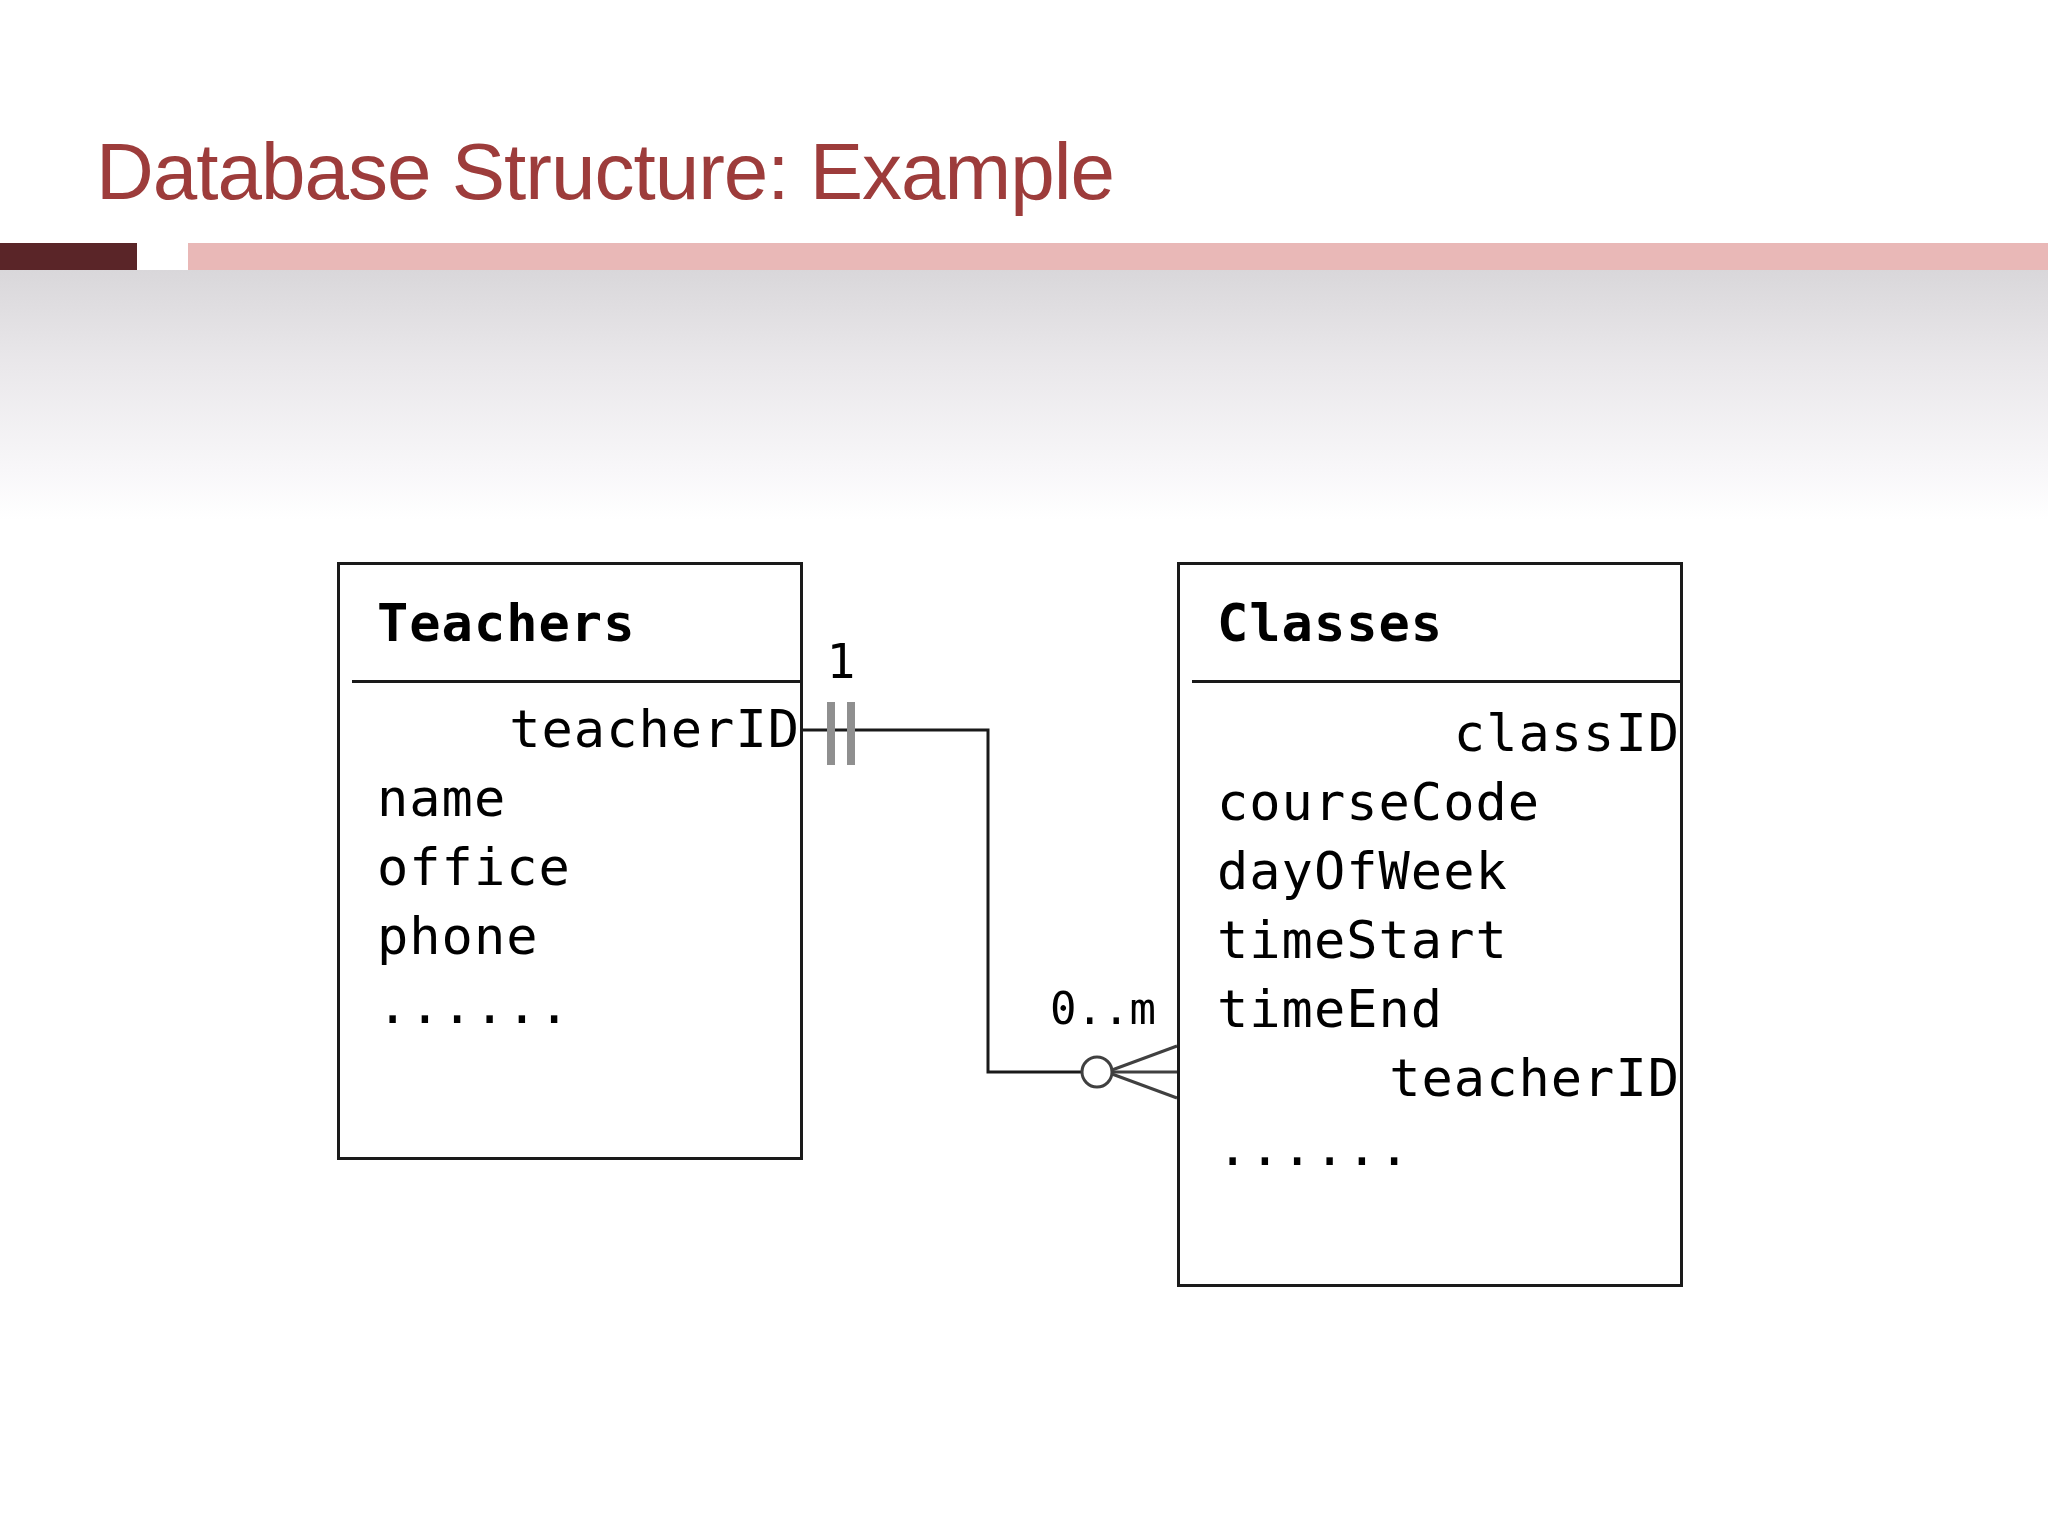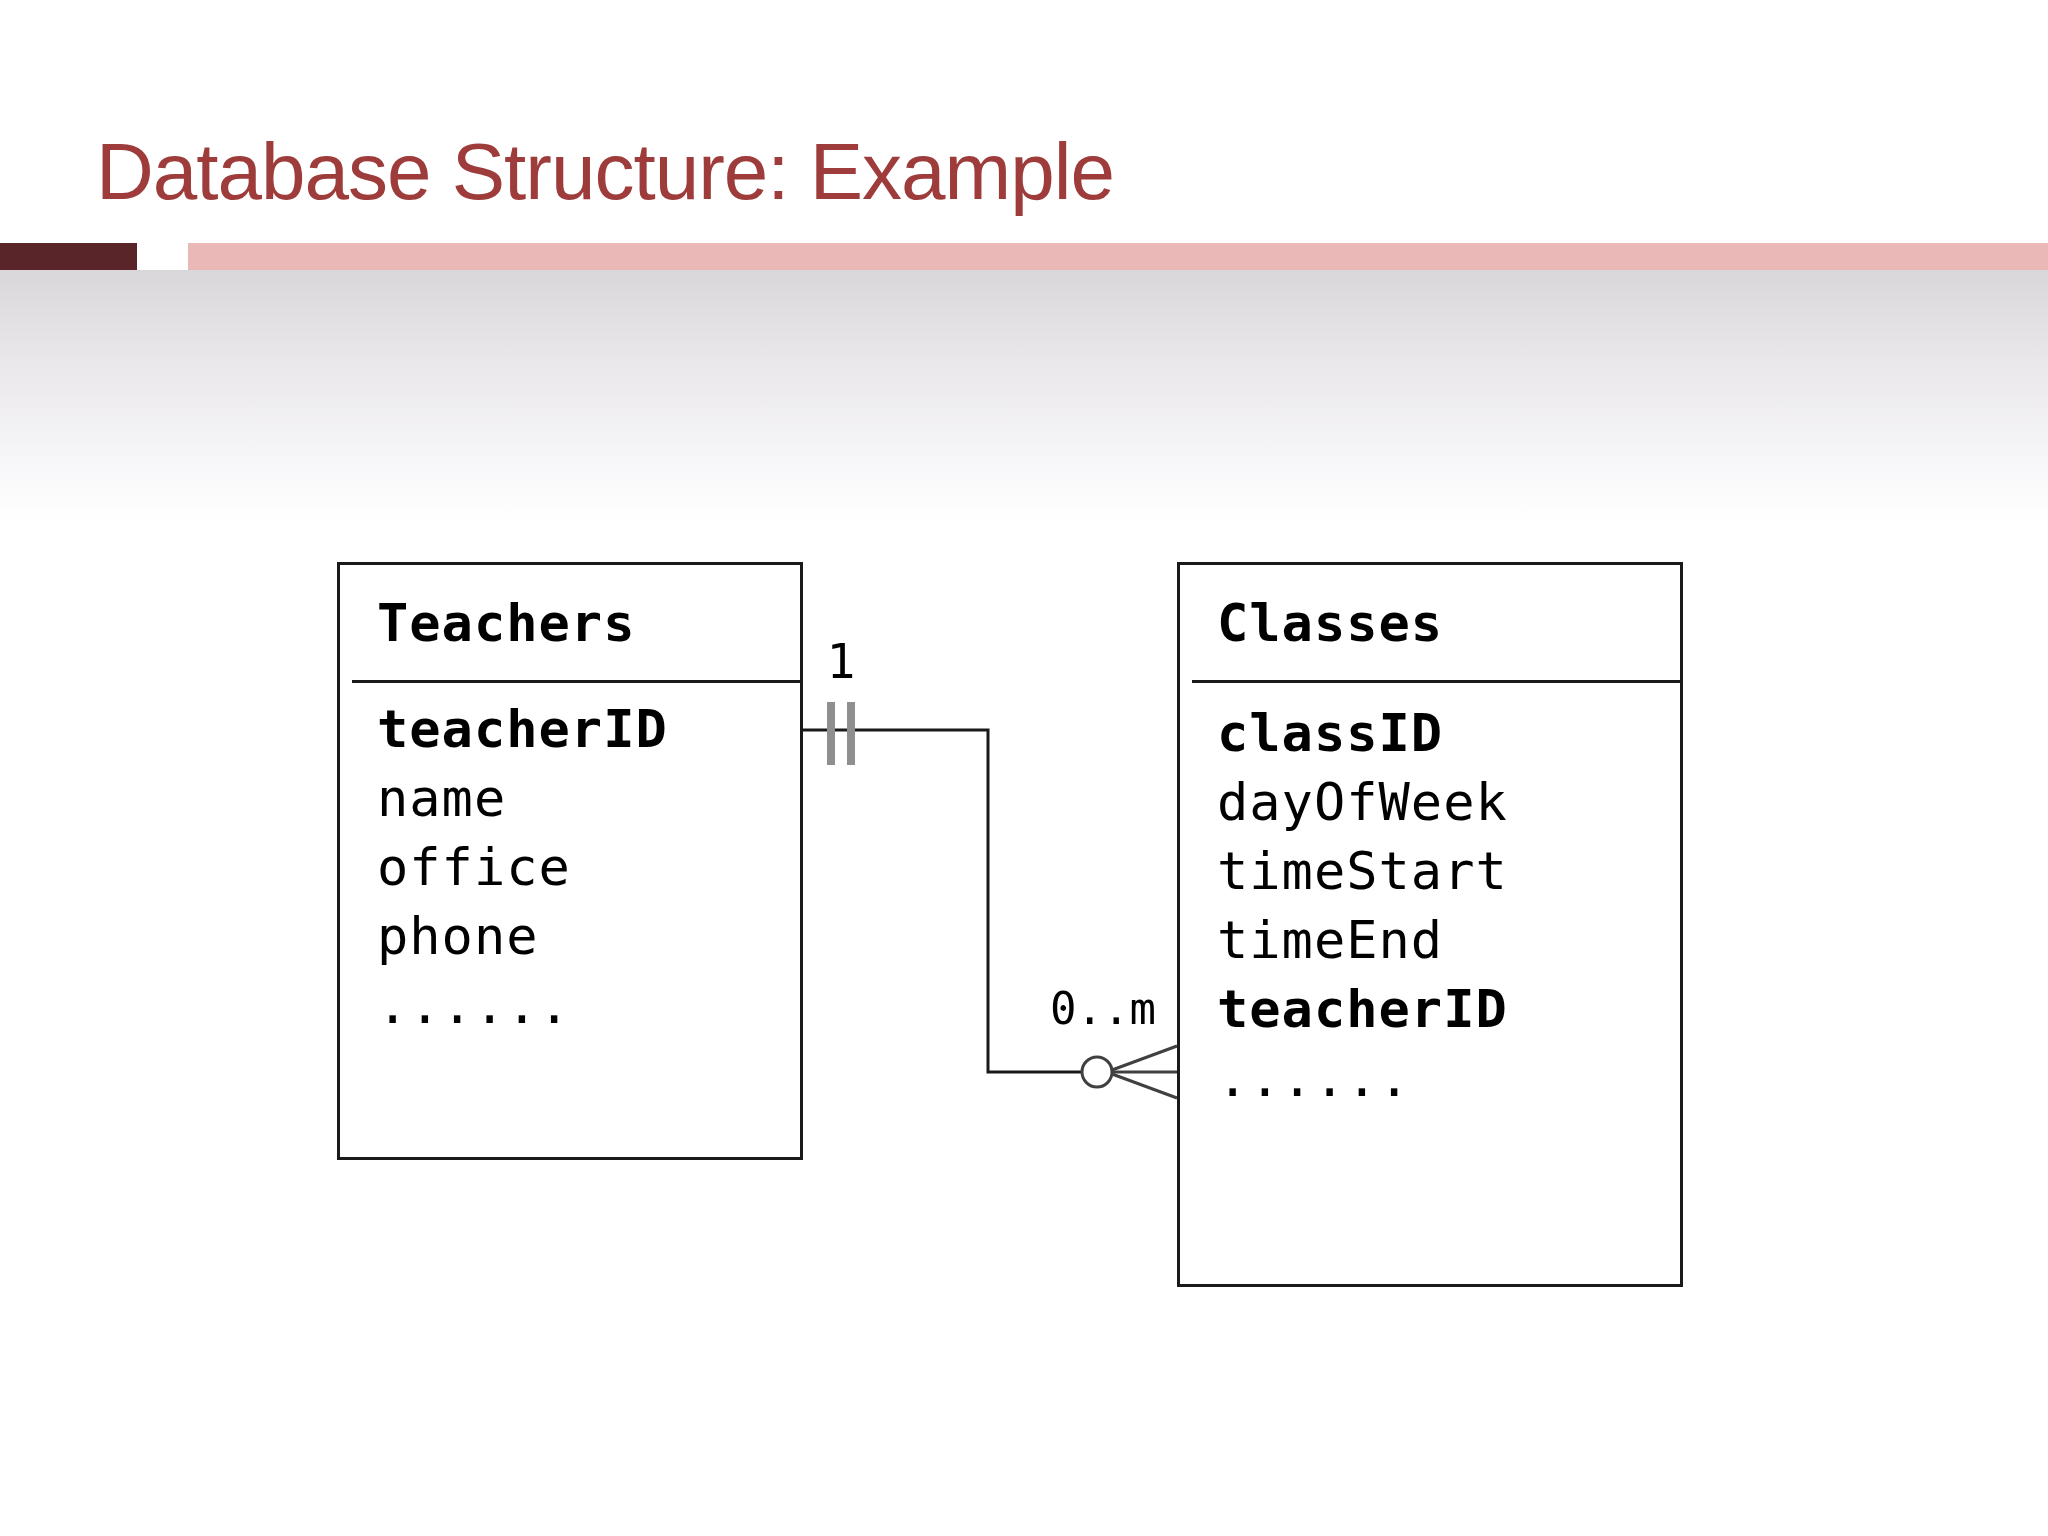--- a/index.html
+++ b/index.html
@@ -21,21 +21,21 @@
   
   .table{position:absolute;box-sizing:border-box;background:#ffffff;border:3px solid #1a1a1a;
     font-family:"DejaVu Sans Mono","Liberation Mono",monospace;color:#000;padding-left:12px;}
   .table-teachers{left:337px;top:522px;width:466px;height:598px;}
   .table-classes{left:1177px;top:522px;width:506px;height:725px;}
   .table-header{height:115px;border-bottom:3px solid #1a1a1a;display:flex;align-items:center;
     padding-left:25px;font-size:52px;font-weight:bold;letter-spacing:1px;}
   .table-body{padding:12px 0 0 25px;}
   .table-classes .table-body{padding-top:16px;}
   .field{height:69px;line-height:69px;font-size:52px;white-space:nowrap;letter-spacing:1px;}
-  .field.key{font-weight:bold;}
+  .field.key{font-weight:normal;text-align:right;}
 
   
   .connector{position:absolute;left:0;top:0;width:2048px;height:1536px;pointer-events:none;}
 
   
   .card-label{position:absolute;font-family:"DejaVu Sans Mono","Liberation Mono",monospace;
     color:#000;white-space:nowrap;}
   .label-one{left:815px;top:597px;width:52px;font-size:48px;line-height:48px;text-align:center;}
   .label-many{left:1050px;top:946px;font-size:44px;line-height:46px;}
 </style>
@@ -72,20 +72,21 @@
       <div class="field">office</div>
       <div class="field">phone</div>
       <div class="field">......</div>
     </div>
   </div>
 
   <div class="table table-classes">
     <div class="table-header">Classes</div>
     <div class="table-body">
       <div class="field key">classID</div>
+      <div class="field">courseCode</div>
       <div class="field">dayOfWeek</div>
       <div class="field">timeStart</div>
       <div class="field">timeEnd</div>
       <div class="field key">teacherID</div>
       <div class="field">......</div>
     </div>
   </div>
 
 </div>
 

